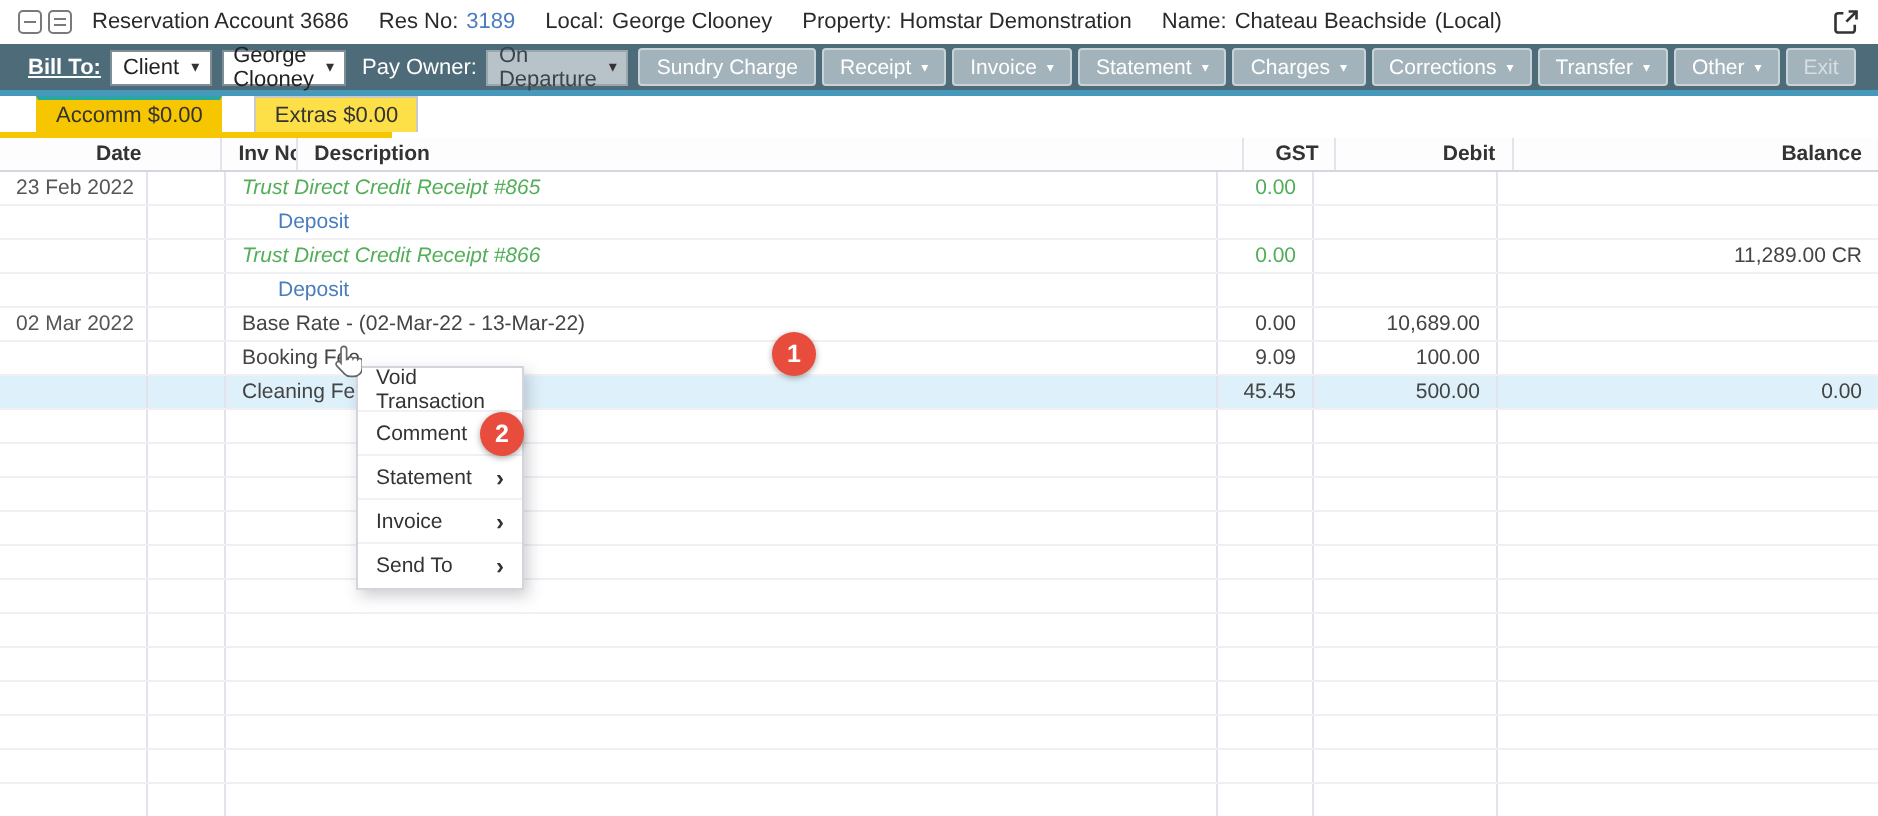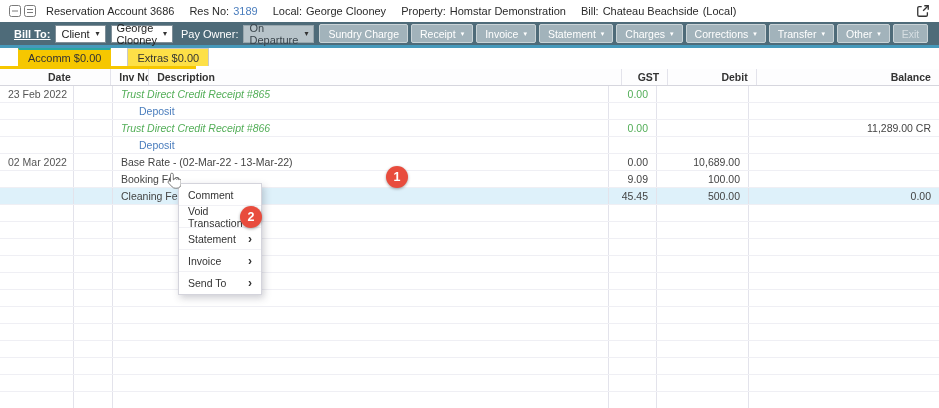--- a/index.html
+++ b/index.html
@@ -89,21 +89,21 @@
   </span>
   <span class="hdr-field">
     <span>Local:</span>
     <span class="hdr-value">George Clooney</span>
   </span>
   <span class="hdr-field">
     <span>Property:</span>
     <span class="hdr-value">Homstar Demonstration</span>
   </span>
   <span class="hdr-field">
-    <span>Bill:</span>
+    <span>Name:</span>
     <span class="hdr-value">Chateau Beachside</span>
     <span class="hdr-suffix">(Local)</span>
   </span>
   <span class="open-ext">
     <svg width="14" height="14" viewBox="0 0 16 16">
         <path d="M6.5 3H3.5C2.7 3 2 3.7 2 4.5v8C2 13.3 2.7 14 3.5 14h8c.8 0 1.5-.7 1.5-1.5V9.5" fill="none" stroke="#333" stroke-width="1.5"></path>
         <path d="M9.5 2H14v4.5" fill="none" stroke="#333" stroke-width="1.5"></path>
         <path d="M14 2L8.2 7.8" stroke="#333" stroke-width="1.5"></path>
       </svg>
   </span>
@@ -351,25 +351,25 @@
         <div class="tcell c-gst"></div>
         <div class="tcell c-debit"></div>
         <div class="tcell c-credit"></div>
         <div class="tcell c-bal"></div>
       </div>
     </div>
 </div>
 
 <div class="ctx-menu">
     <div class="ctx-item">
+    <span class="lbl">Void Transaction</span>
+
+  </div>
+    <div class="ctx-item">
     <span class="lbl">Comment</span>
-
-  </div>
-    <div class="ctx-item">
-    <span class="lbl">Void Transaction</span>
 
   </div>
     <div class="ctx-item">
     <span class="lbl">Statement</span>
     <span class="ctx-arrow">›</span>
   </div>
     <div class="ctx-item">
     <span class="lbl">Invoice</span>
     <span class="ctx-arrow">›</span>
   </div>

